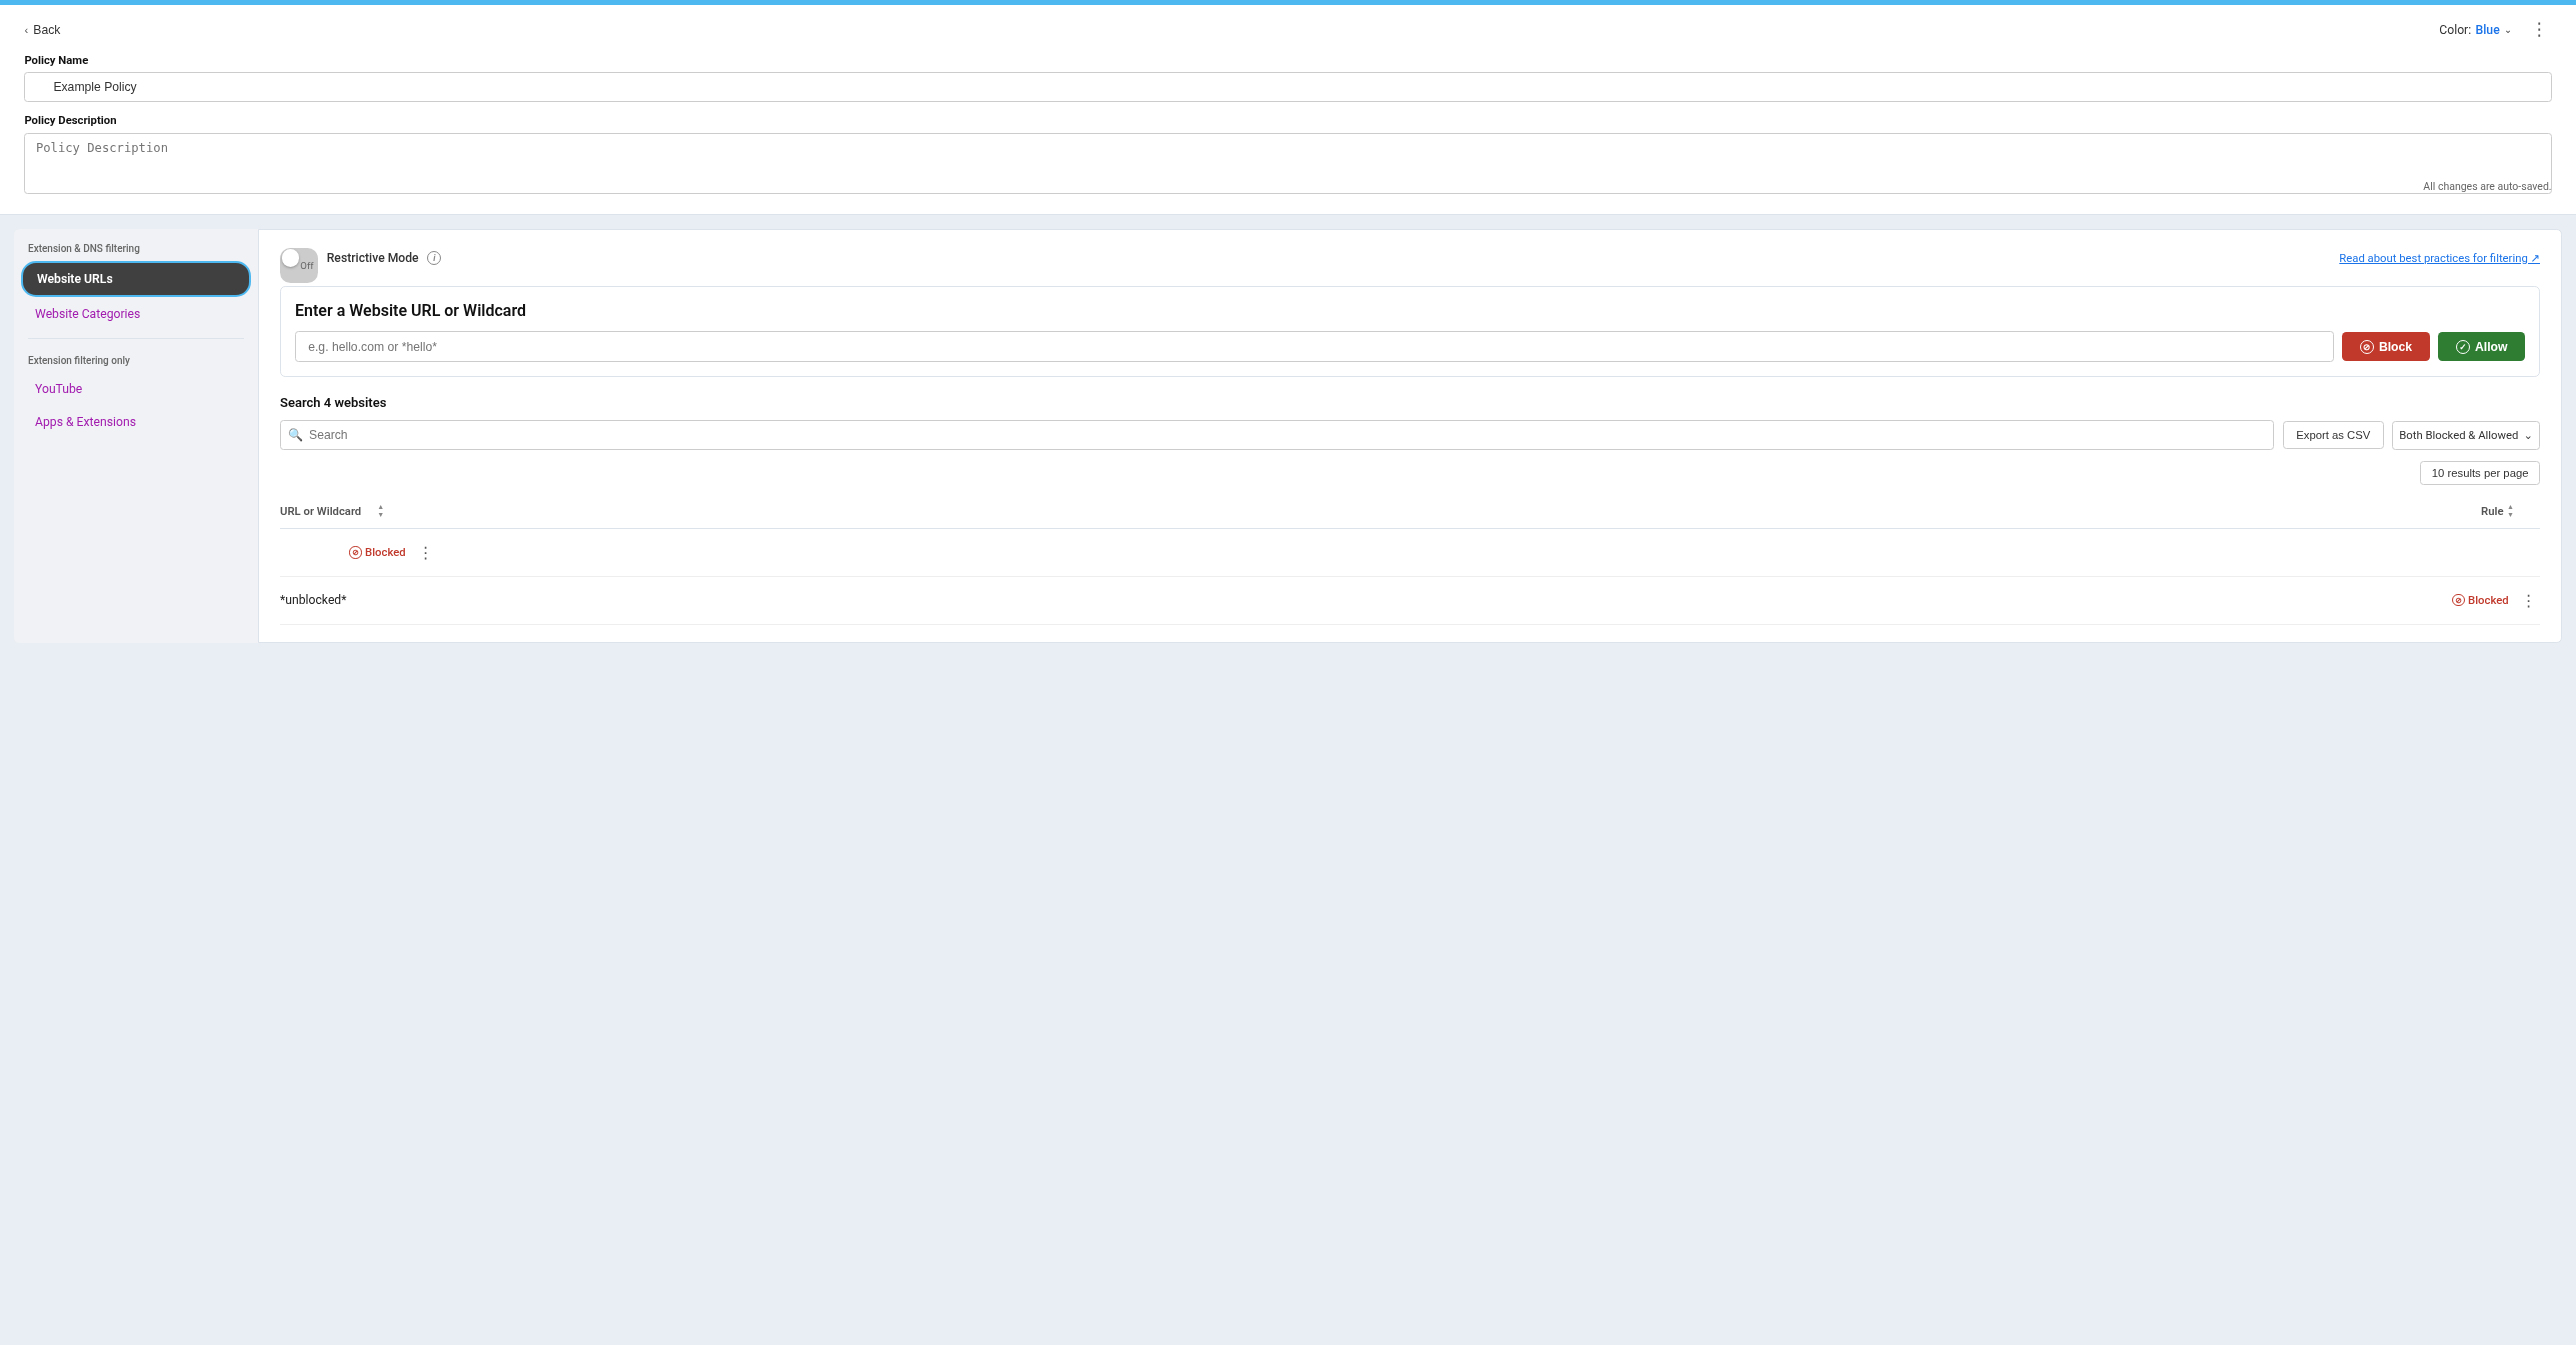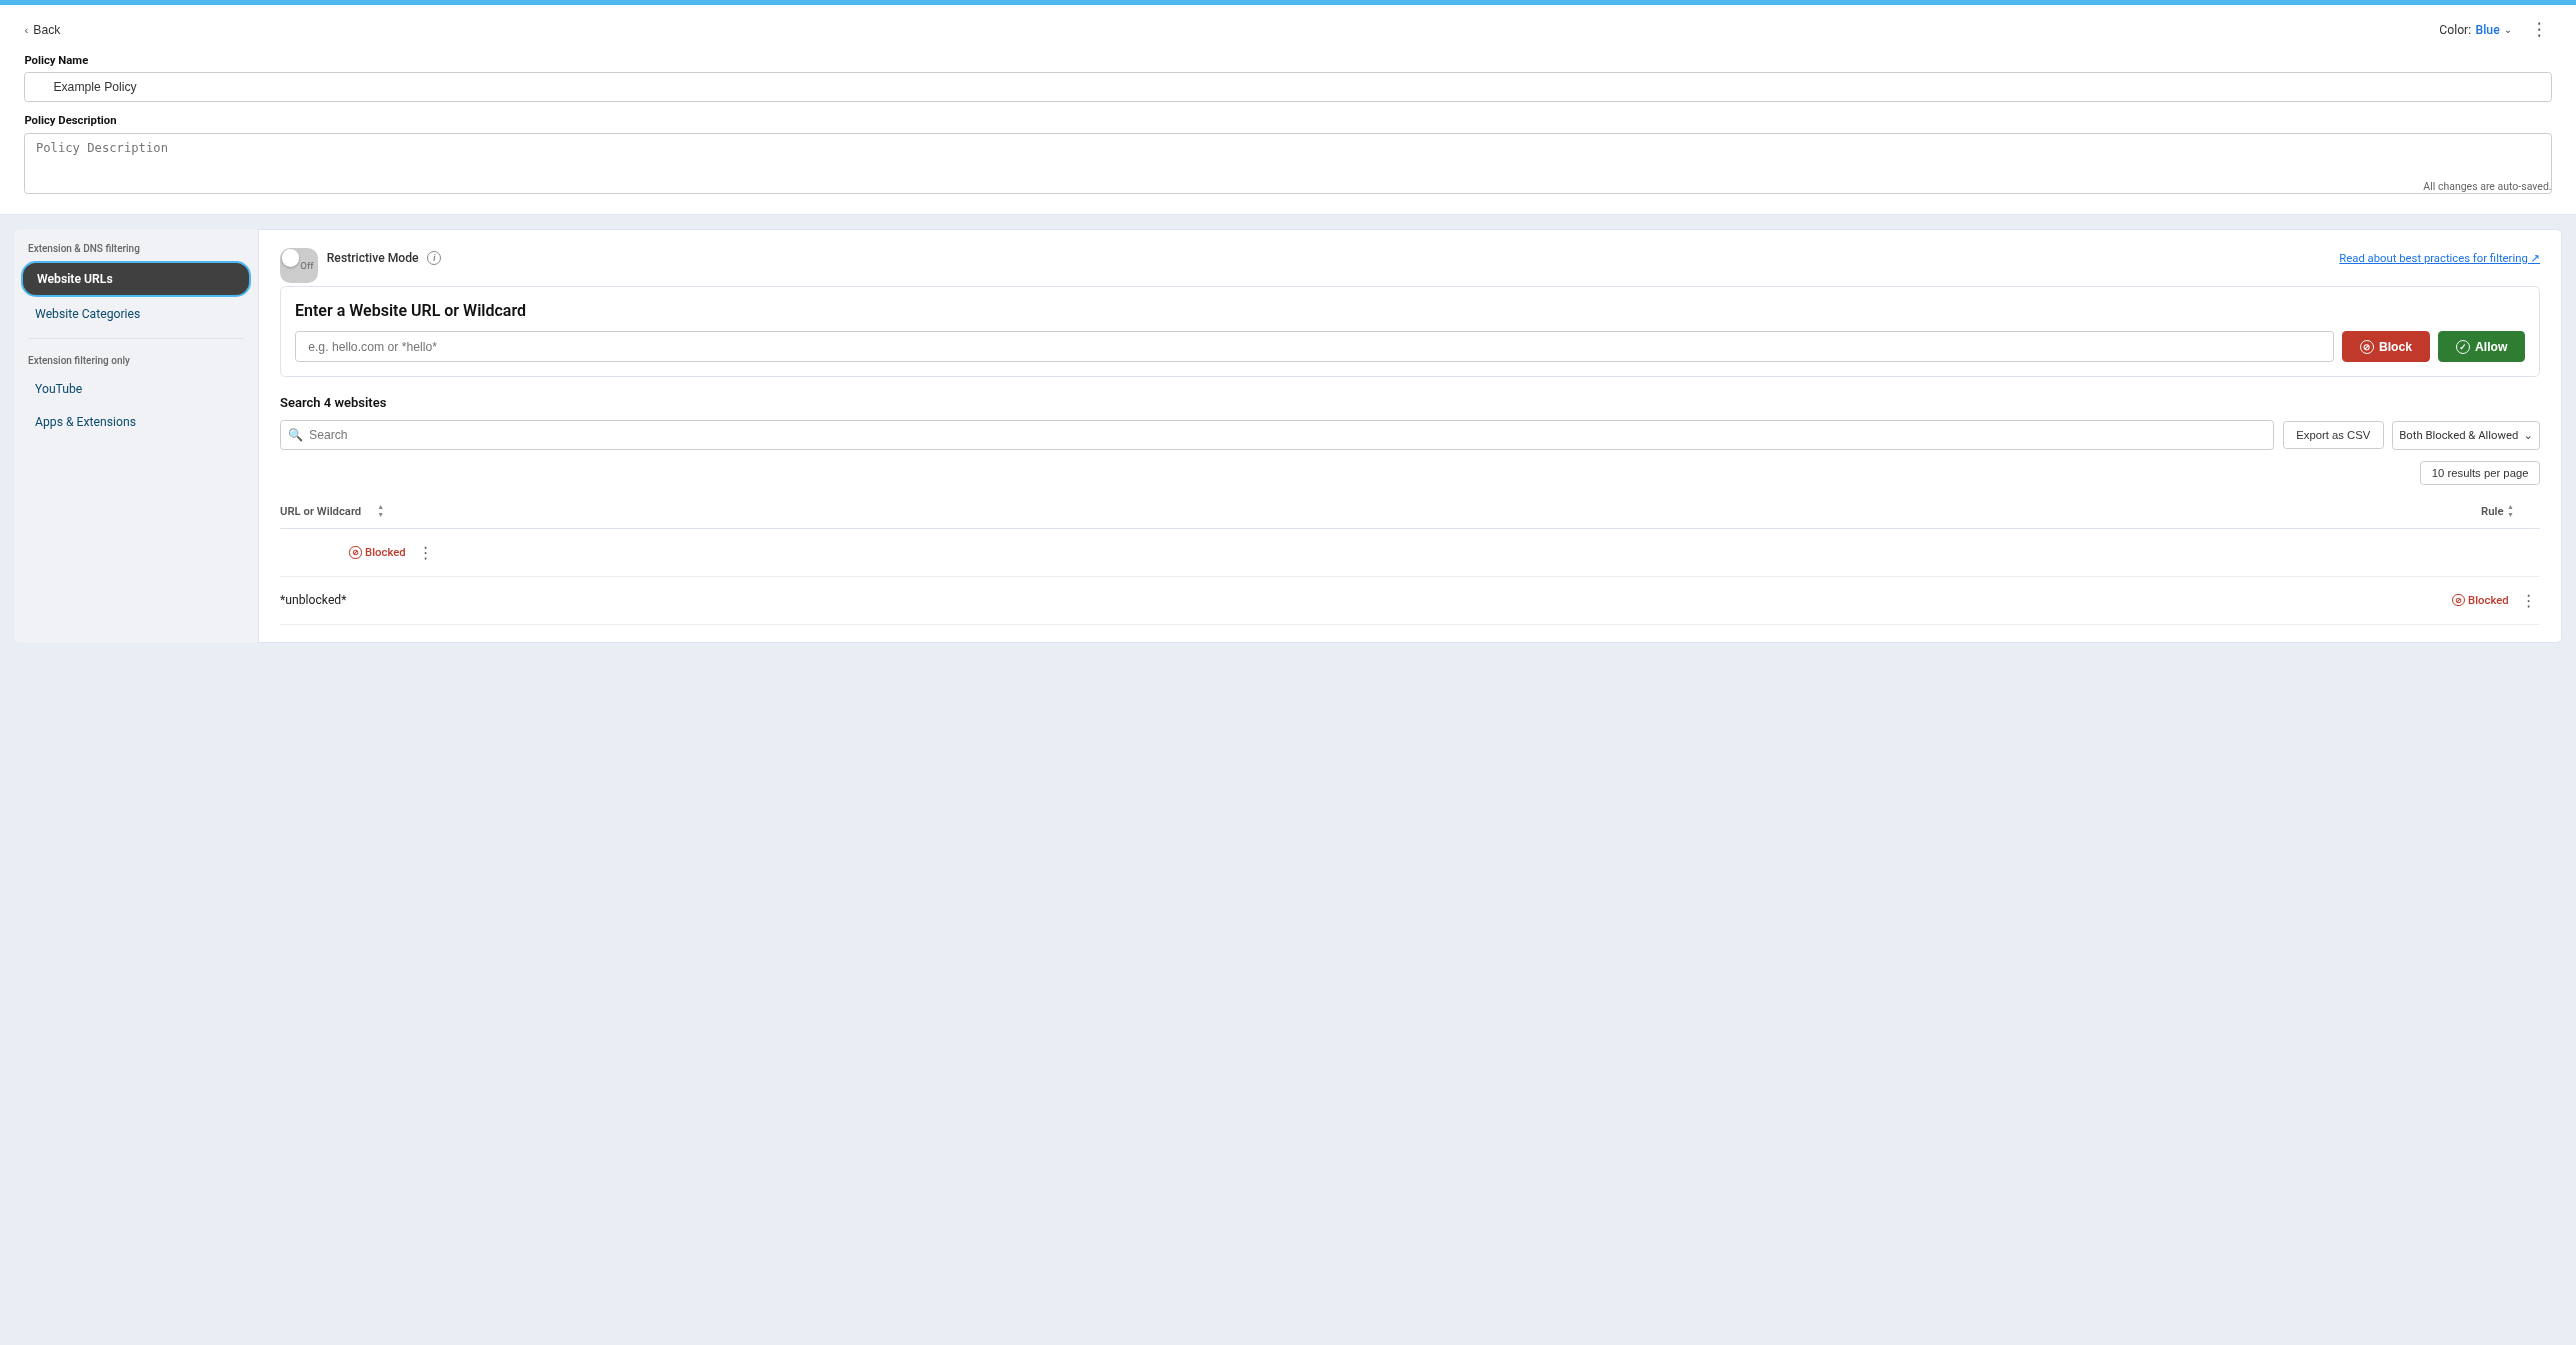--- a/index.html
+++ b/index.html
@@ -137,21 +137,21 @@
       font-size: 10px;
       color: #666;
       font-weight: 500;
       padding: 0 14px 7px;
       text-transform: none;
     }
     .sidebar-item {
       padding: 8.7px 14px;
       cursor: pointer;
       font-size: 12.2px;
-      color: #0c4a6e;
+      color: #a21caf;
       border-radius: 3.5px;
       margin: 0 7px 1.7px;
     }
     .sidebar-item.active {
       background: #404040;
       color: #fff;
       font-weight: 600;
       border: 2.2px solid #4db8f0;
       border-radius: 15px;
     }
@@ -259,20 +259,21 @@
     }
     .url-section-title {
       font-size: 16px;
       font-weight: 600;
       margin-bottom: 10.5px;
       color: #111;
     }
     .url-input-row {
       display: flex;
       gap: 8.7px;
+      align-items: center;
     }
     .url-text-input {
       flex: 1;
       border: 0.9px solid #ccc;
       border-radius: 3.5px;
       padding: 7.9px 12.2px;
       font-size: 12.2px;
       color: #999;
       outline: none;
     }

